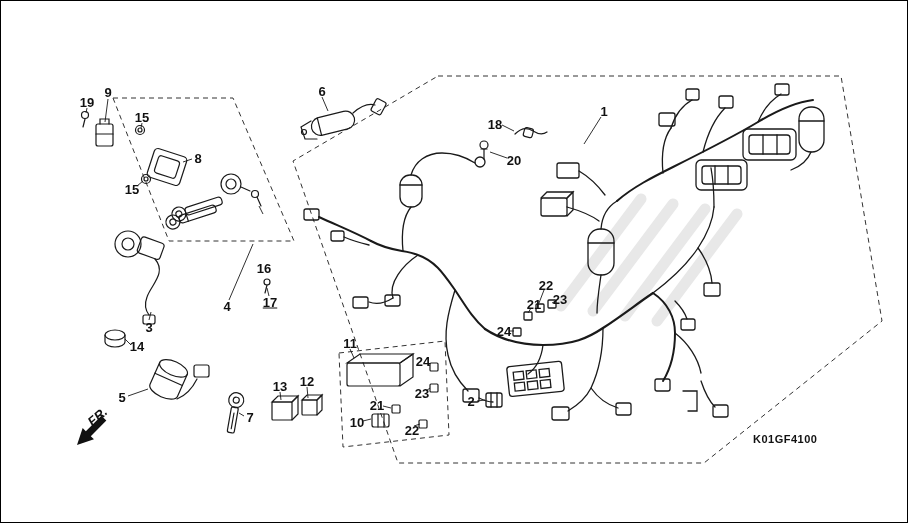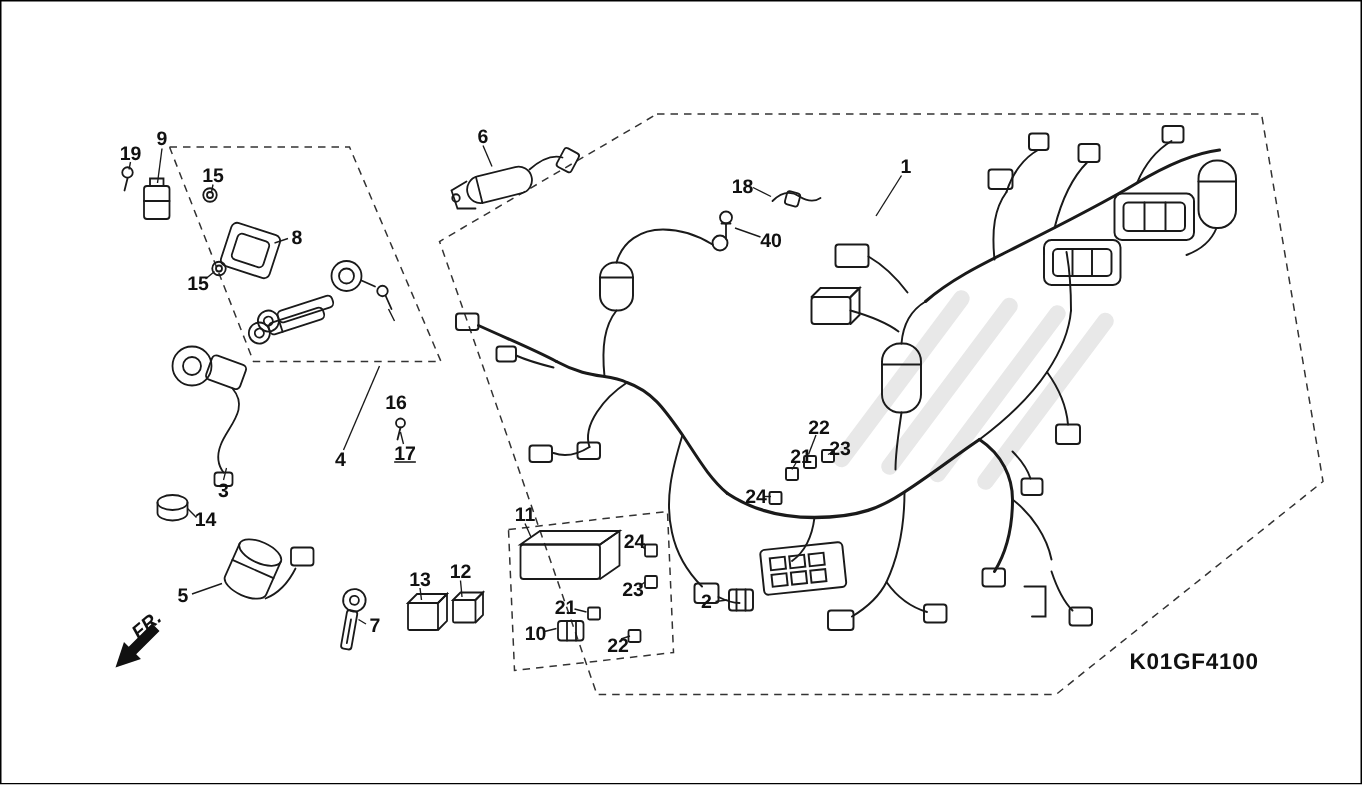--- a/index.html
+++ b/index.html
@@ -8,21 +8,21 @@
     border:1px solid #000;box-sizing:border-box;overflow:hidden;
     font-family:"Liberation Sans",sans-serif;
   }
   .stage svg{position:absolute;left:0;top:0;}
   .callout{
     position:absolute;transform:translate(-50%,-50%);
     font-size:13px;font-weight:600;color:#111;line-height:1;white-space:nowrap;
   }
   .diagram-code{
     position:absolute;left:752px;top:432px;
-    font-size:15px;font-weight:700;letter-spacing:.5px;color:#111;
+    font-size:11px;font-weight:700;letter-spacing:.5px;color:#111;
   }
   .fr-label{
     position:absolute;left:86px;top:408px;
     font-size:13px;font-weight:700;font-style:italic;color:#111;
     transform:rotate(-40deg);
   }
 </style>
 </head>
 <body>
 
@@ -291,21 +291,21 @@
 
   <div>
       <div class="callout" style="left: 86px; top: 101px;">19</div>
       <div class="callout" style="left: 107px; top: 91px;">9</div>
       <div class="callout" style="left: 141px; top: 116px;">15</div>
       <div class="callout" style="left: 197px; top: 157px;">8</div>
       <div class="callout" style="left: 131px; top: 188px;">15</div>
       <div class="callout" style="left: 263px; top: 219px; margin-top: 48px;">16</div>
       <div class="callout" style="left: 321px; top: 90px;">6</div>
       <div class="callout" style="left: 494px; top: 123px;">18</div>
-      <div class="callout" style="left: 513px; top: 159px;">40</div>
+      <div class="callout" style="left: 513px; top: 159px;">20</div>
       <div class="callout" style="left: 603px; top: 110px;">1</div>
       <div class="callout" style="left: 148px; top: 326px;">3</div>
       <div class="callout" style="left: 226px; top: 305px;">4</div>
       <div class="callout" style="left: 136px; top: 345px;">14</div>
       <div class="callout" style="left: 269px; top: 301px; text-decoration: underline;">17</div>
       <div class="callout" style="left: 121px; top: 396px;">5</div>
       <div class="callout" style="left: 249px; top: 416px;">7</div>
       <div class="callout" style="left: 279px; top: 385px; text-align: center;">13</div>
       <div class="callout" style="left: 306px; top: 380px;">12</div>
       <div class="callout" style="left: 349px; top: 342px;">11</div>

